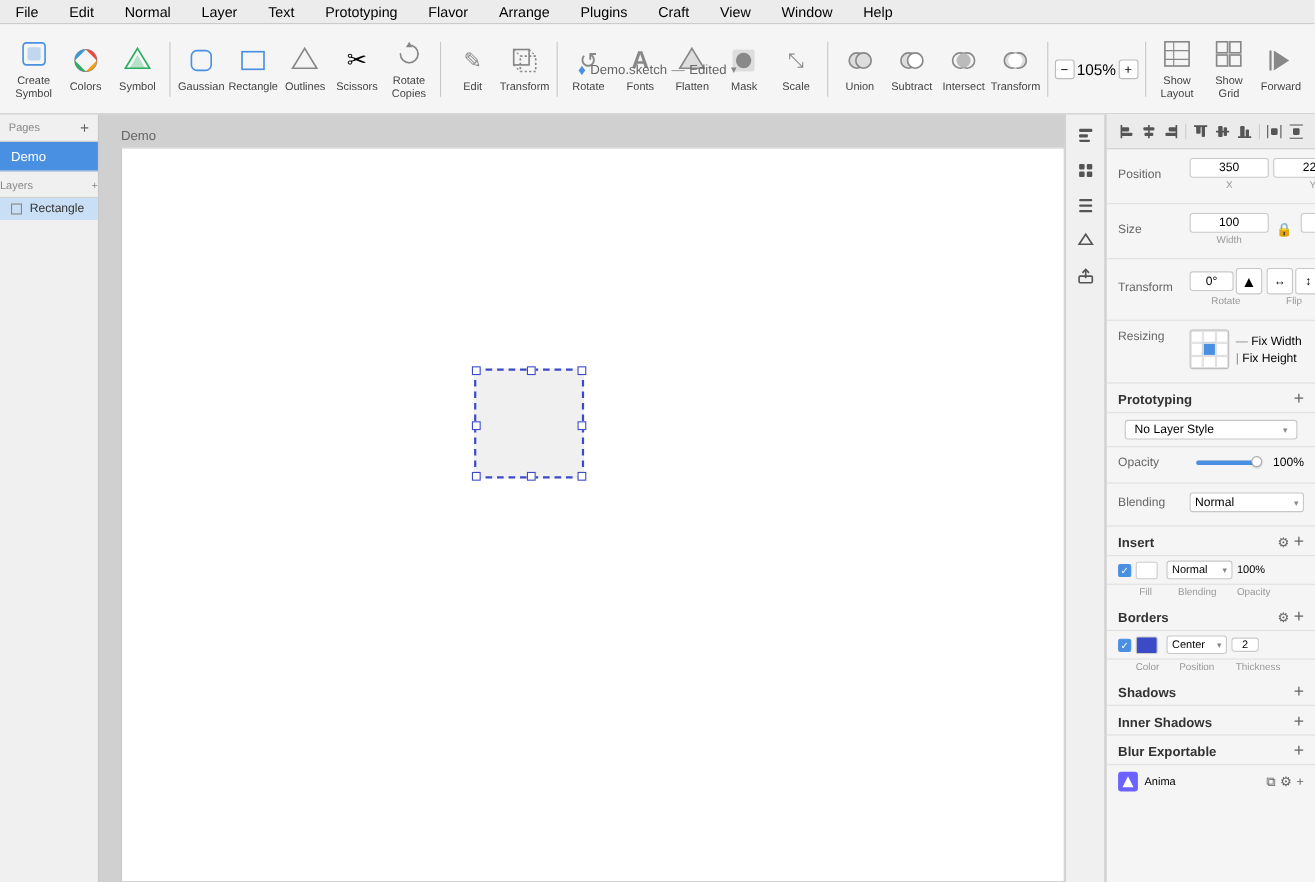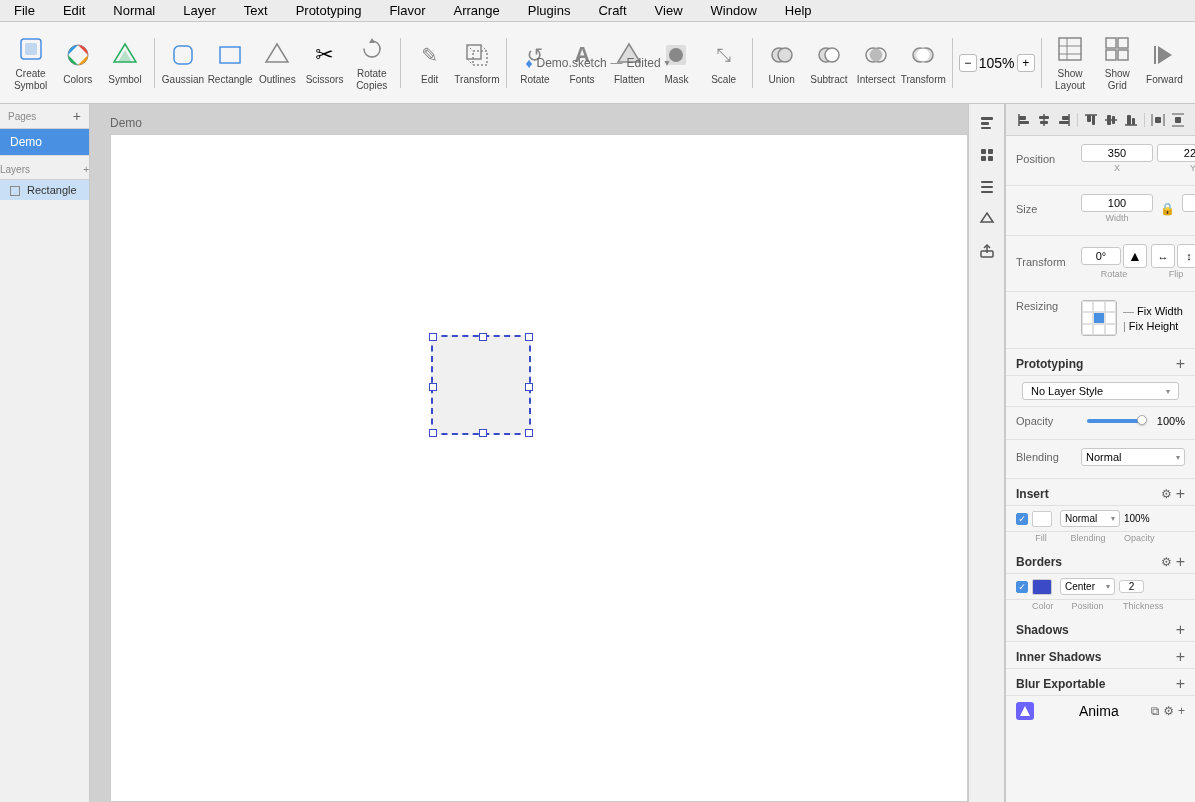--- a/index.html
+++ b/index.html
@@ -668,21 +668,21 @@
         <span class="insp-title">Blur Exportable</span>
         <span class="add-btn">+</span>
       </div>
 
       <div class="anima-row">
         <div class="anima-logo">
           <svg width="14" height="14" viewBox="0 0 14 14">
               <path d="M7 2 L12 12 L2 12 Z" fill="white"></path>
             </svg>
         </div>
-        <span style="font-size:14px;margin-left:39px;">Anima</span>
+        <span style="font-size:10px;">Anima</span>
         <div style="margin-left:auto; display:flex; gap:4px;">
           <span style="font-size:12px; color:#666; cursor:pointer;">⧉</span>
           <span style="font-size:12px; color:#666; cursor:pointer;">⚙</span>
           <span style="font-size:12px; color:#666; cursor:pointer;">+</span>
         </div>
       </div>
 
     </div>
   </div>
 </div>

